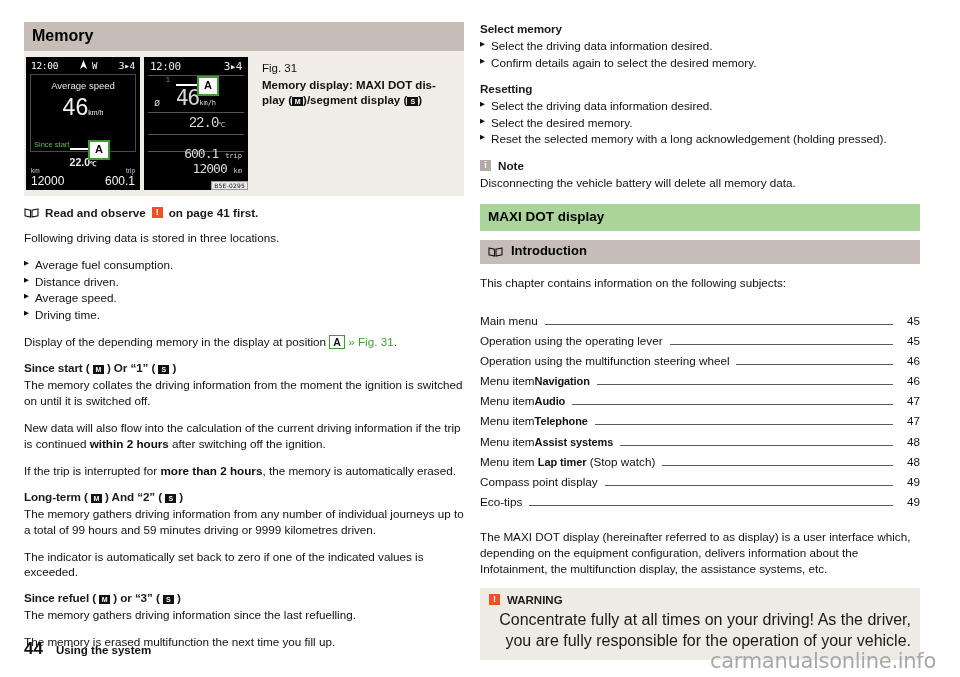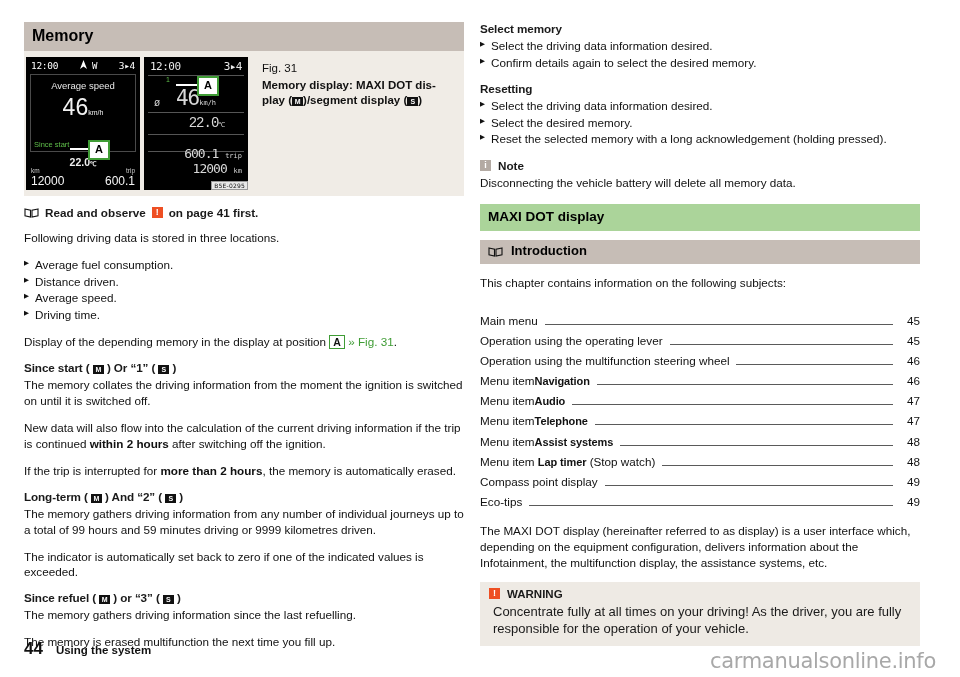--- a/index.html
+++ b/index.html
@@ -363,27 +363,28 @@
   }
   .warn-head {
     font-size: 11.5px;
     font-weight: bold;
     display: flex;
     align-items: center;
     gap: 7px;
     margin-bottom: 3px;
   }
   .warn-body {
-    font-size: 13px;
+    font-size: 16px;
     line-height: 1.36;
     padding-left: 4px;
-  }
-
-  
-  .toc { margin: 8px 0 11px 0; }
+    text-align: right;
+  }
+
+  
+  .toc { margin: 8px 0 17px 0; }
   .toc-row {
     display: flex;
     align-items: baseline;
     font-size: 11.7px;
     line-height: 1.72;
     color: #111;
   }
   .toc-label { white-space: nowrap; }
   .toc-label .kw { font-weight: bold; font-size: 11px; letter-spacing: -0.1px; }
   .toc-leader {

